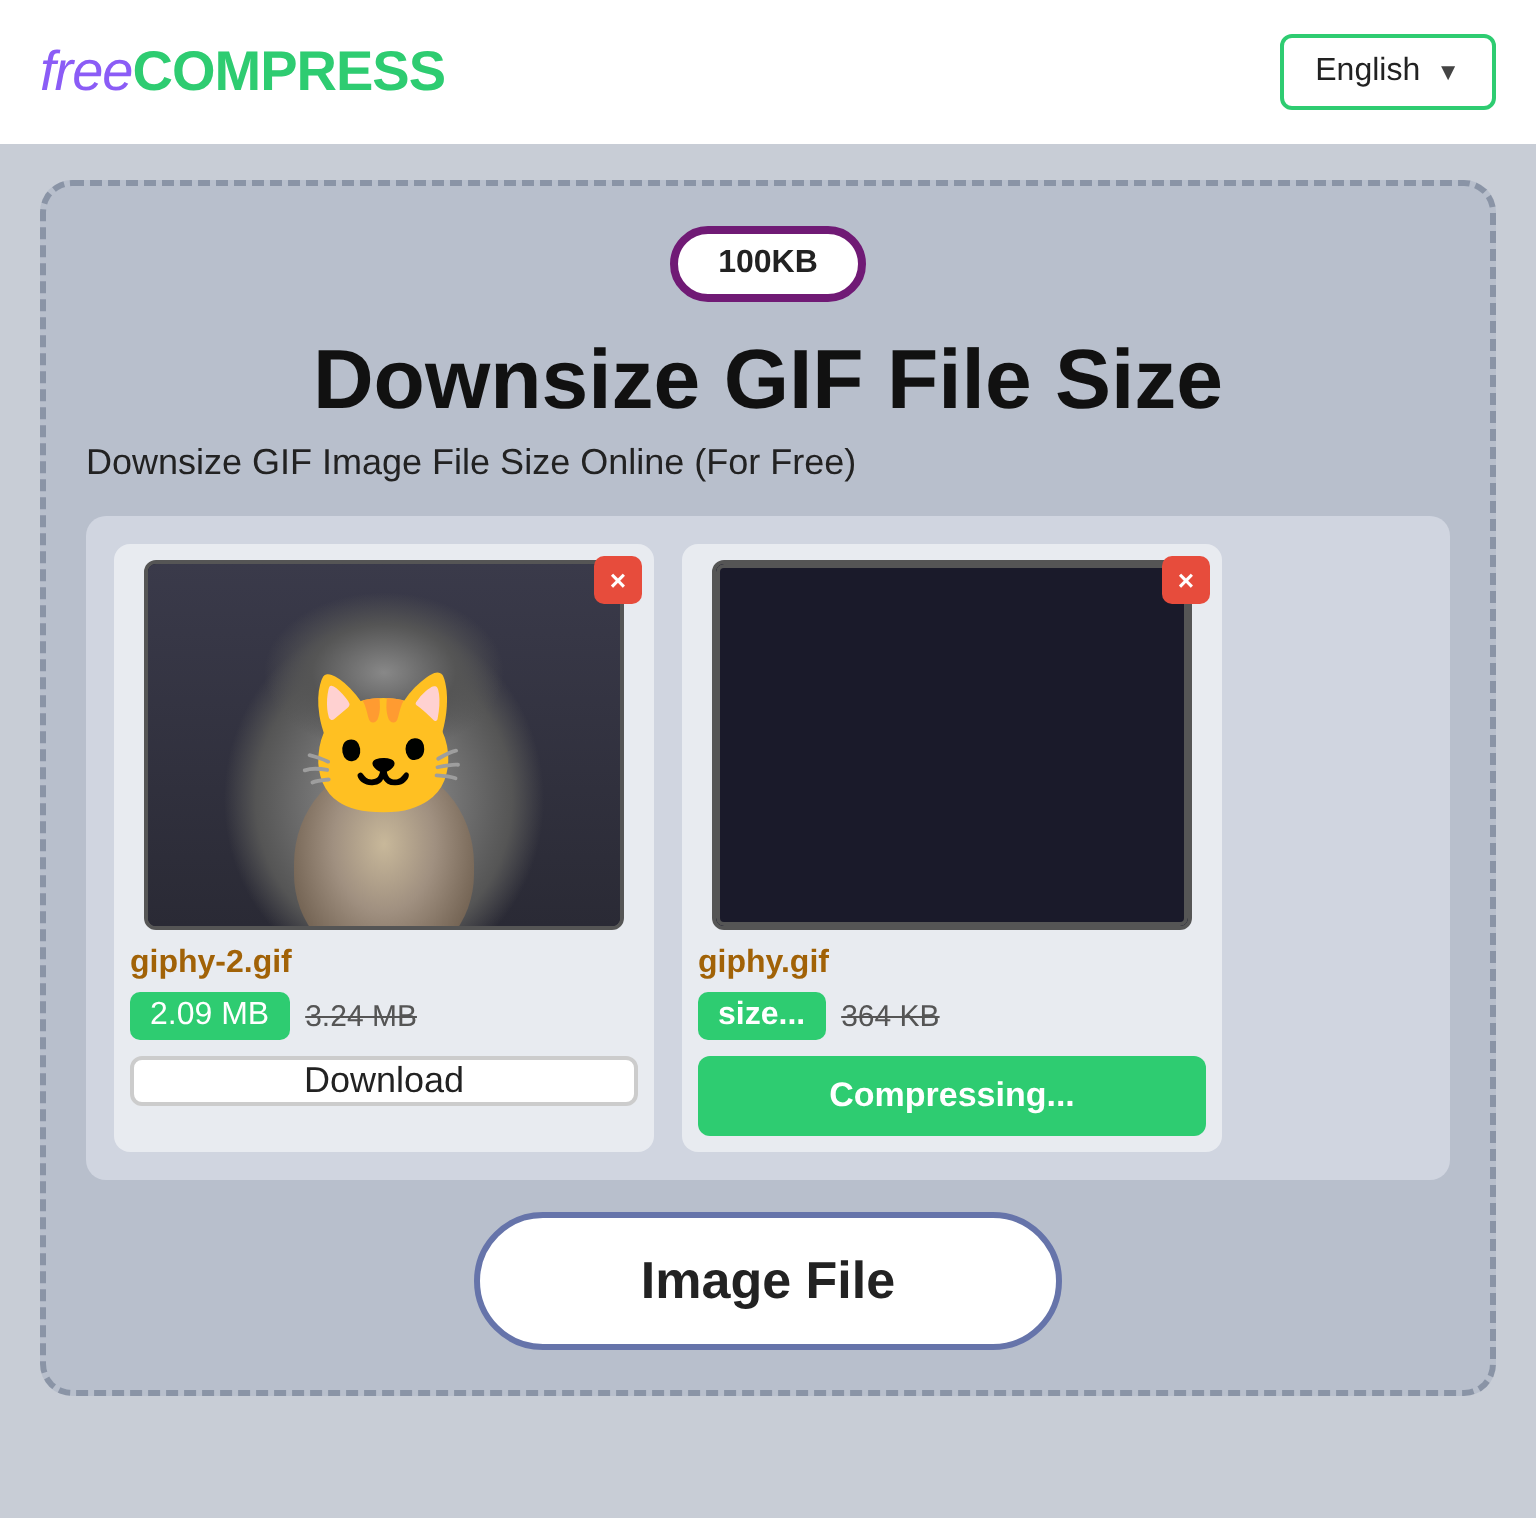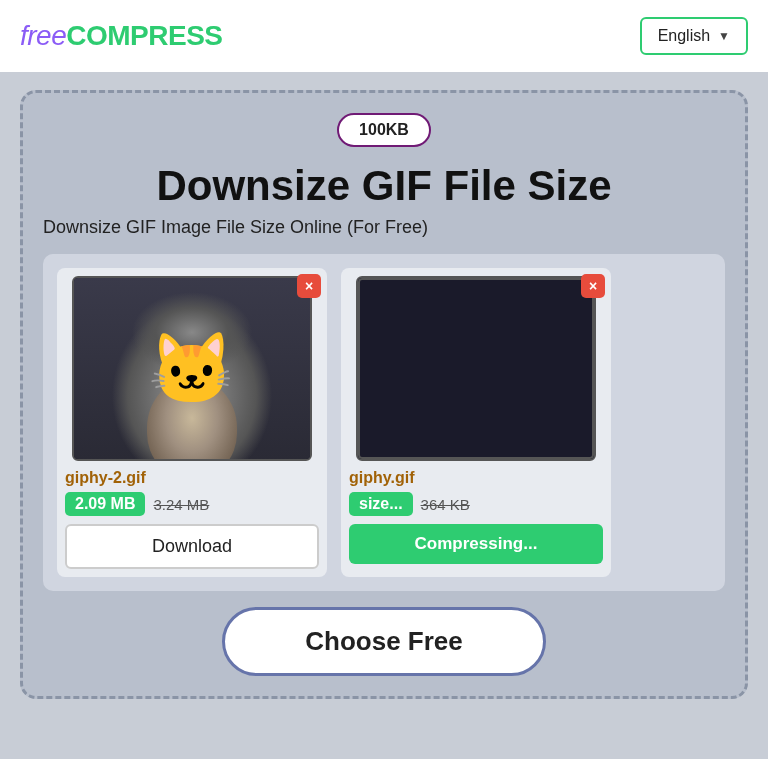--- a/index.html
+++ b/index.html
@@ -69,21 +69,21 @@
     }
 
     
     .size-pills {
       display: flex;
       justify-content: center;
       gap: 14px;
       margin-bottom: 16px;
     }
     .pill {
-      border: 2px solid #701a75;
+      border: 4px solid #701a75;
       border-radius: 20px;
       padding: 6px 20px;
       font-size: 16px;
       font-weight: 600;
       background: white;
       color: #222;
       cursor: pointer;
     }
 
     
@@ -205,21 +205,21 @@
       align-items: center;
       gap: 8px;
       margin-bottom: 8px;
       align-self: flex-start;
     }
 
     .size-new {
       background: #2ecc71;
       color: white;
       font-size: 16px;
-      font-weight: 700;
+      font-weight: 400;
       padding: 3px 10px;
       border-radius: 5px;
     }
 
     .size-new.processing {
       background: #2ecc71;
       color: white;
       font-size: 16px;
       font-weight: 700;
       padding: 3px 10px;
@@ -227,21 +227,20 @@
     }
 
     .size-old {
       font-size: 15px;
       color: #555;
       text-decoration: line-through;
     }
 
     .download-btn {
       width: 100%;
-      padding: 10px;
       background: white;
       border: 2px solid #ccc;
       border-radius: 6px;
       font-size: 18px;
       font-weight: 500;
       color: #222;
       cursor: pointer;
     }
 
     .compressing-btn {
@@ -320,17 +319,17 @@
         <div class="file-sizes">
           <span class="size-new processing">size...</span>
           <span class="size-old">364 KB</span>
         </div>
         <button class="compressing-btn">Compressing...</button>
       </div>
 
     </div>
 
     <div class="choose-file-wrapper">
-      <button class="choose-file-btn">Choose Free</button>
+      <button class="choose-file-btn">Image File</button>
     </div>
 
   </div>
 </div>
 
 </body></html>

